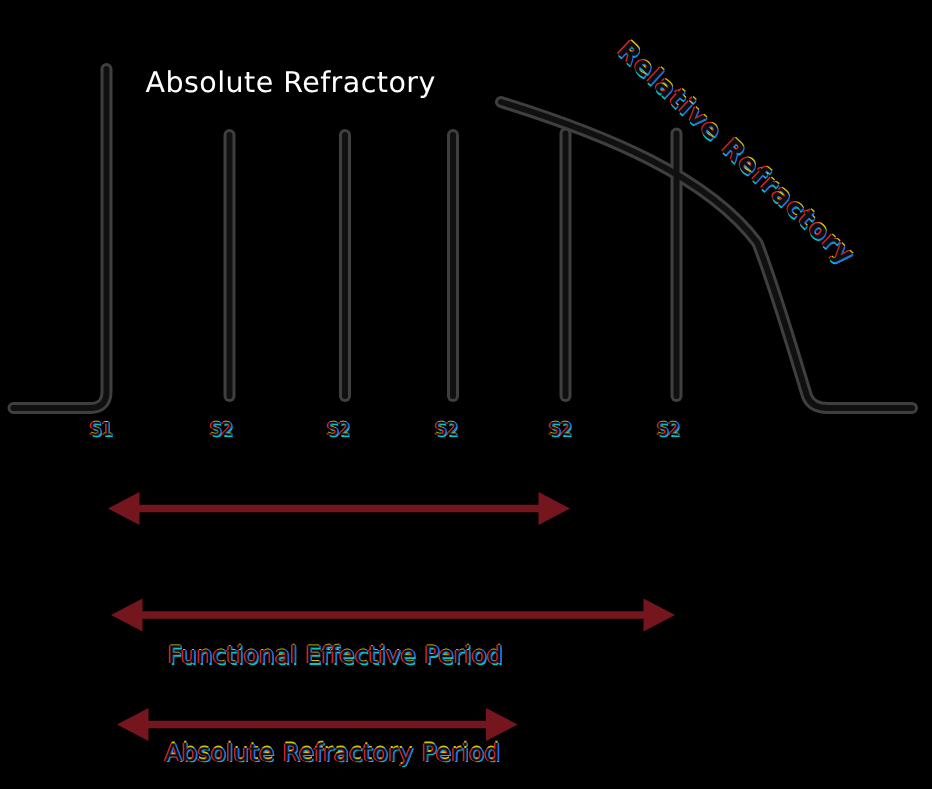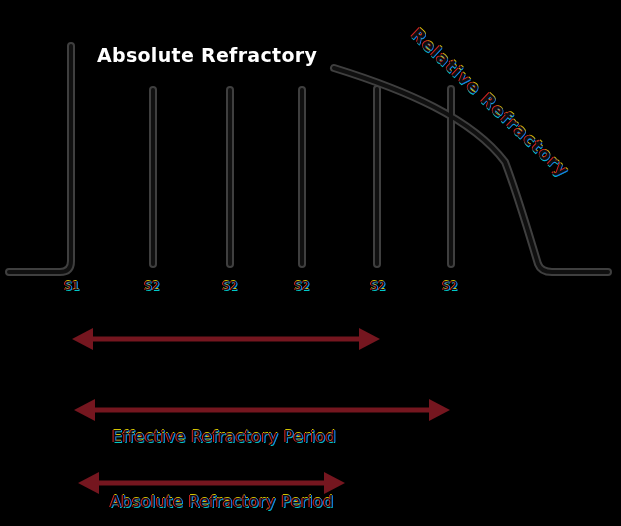--- a/index.html
+++ b/index.html
@@ -11,37 +11,37 @@
   .art{position:absolute;left:0;top:0;}
   
   .edge path{stroke:var(--stroke-edge,#3f3f3f);stroke-width:8;fill:none;
              stroke-linecap:round;stroke-linejoin:round;}
   .core path{stroke:var(--stroke-core,#101010);stroke-width:4;fill:none;
              stroke-linecap:round;stroke-linejoin:round;}
   .arrowgrp line{stroke:var(--arrow,#75161f);stroke-width:5;}
   .arrowgrp polygon{fill:var(--arrow,#75161f);stroke:none;}
   .title{
     position:absolute;color:var(--title-text,#fff);
-    font-size:19px;font-weight:bold;letter-spacing:.3px;white-space:nowrap;
+    font-size:19px;font-weight:normal;letter-spacing:.3px;white-space:nowrap;
   }
   
   .fringed{
     color:#0d0d0d;white-space:nowrap;
     text-shadow:
       -1px 0 0 var(--fringe-red,#d22222),
        1px 0 0 var(--fringe-blue,#1a6fe8),
        0 -1px 0 var(--fringe-yellow,#d4c400),
        1px 1px 0 var(--fringe-cyan,#00c8c8);
   }
   .rot{
     position:absolute;left:421px;top:24px;
     transform:rotate(43deg);transform-origin:0 0;
     font-size:17px;font-weight:bold;letter-spacing:1.2px;
   }
-  .stim{position:absolute;top:279px;width:24px;text-align:center;font-size:12px;}
+  .stim{position:absolute;top:279px;width:24px;text-align:left;font-size:12px;}
   .alabel{position:absolute;font-size:16px;letter-spacing:.4px;}
 </style>
 </head>
 <body>
 
 <div class="canvas">
 
   <svg class="art" width="621" height="526" viewBox="0 0 621 526">
 
     <g class="edge">
@@ -85,15 +85,15 @@
 
   <div class="rot fringed">Relative Refractory</div>
 
   <div class="stim fringed" style="left:60px">S1</div>
   <div class="stim fringed" style="left:140px">S2</div>
   <div class="stim fringed" style="left:218px">S2</div>
   <div class="stim fringed" style="left:290px">S2</div>
   <div class="stim fringed" style="left:366px">S2</div>
   <div class="stim fringed" style="left:438px">S2</div>
 
-  <div class="alabel fringed" style="left:112px;top:427px">Effective Refractory Period</div>
+  <div class="alabel fringed" style="left:112px;top:427px">Functional Effective Period</div>
   <div class="alabel fringed" style="left:110px;top:492px">Absolute Refractory Period</div>
 </div>
 
 </body></html>

